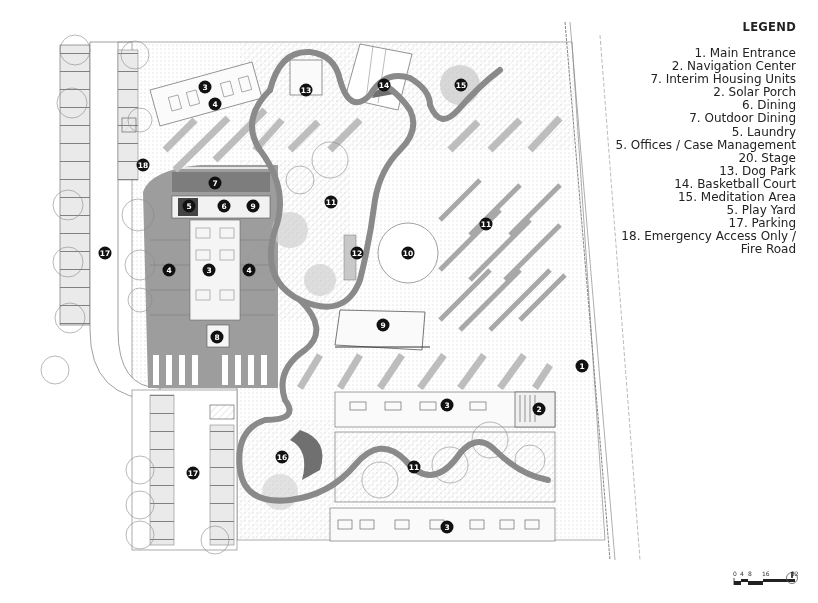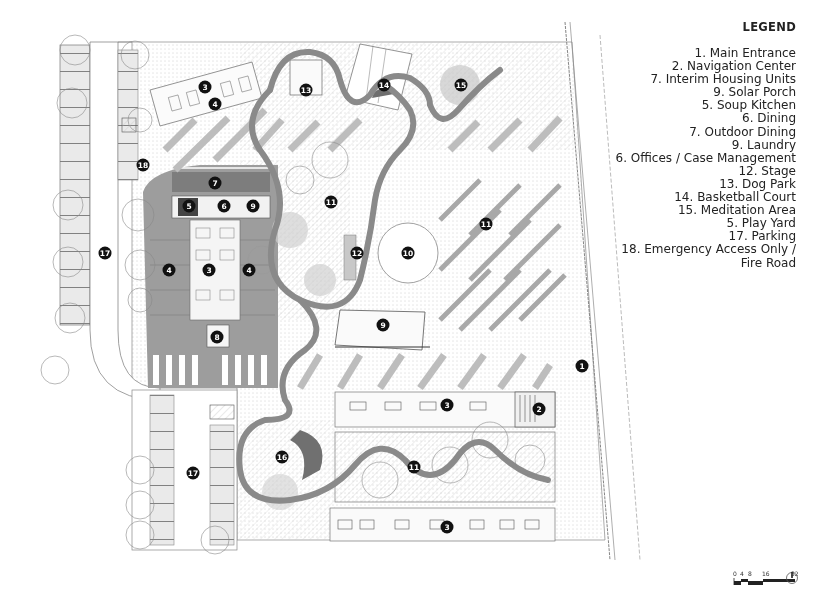--- a/index.html
+++ b/index.html
@@ -328,27 +328,26 @@
         <text x="143" y="167.7" text-anchor="middle" class="badge-text">18</text>
       </g>
     </g>
 </svg>
 
 <div class="legend">
   <div class="legend-title">LEGEND</div>
   <div class="legend-item">1. Main Entrance</div>
   <div class="legend-item">2. Navigation Center</div>
   <div class="legend-item">7. Interim Housing Units</div>
-  <div class="legend-item">9. Solar Porch</div>
-  <div class="legend-item">5. Soup Kitchen</div>
+  <div class="legend-item">2. Solar Porch</div>
   <div class="legend-item">6. Dining</div>
   <div class="legend-item">7. Outdoor Dining</div>
-  <div class="legend-item">9. Laundry</div>
-  <div class="legend-item">6. Offices / Case Management</div>
-  <div class="legend-item">12. Stage</div>
+  <div class="legend-item">5. Laundry</div>
+  <div class="legend-item">5. Offices / Case Management</div>
+  <div class="legend-item">20. Stage</div>
   <div class="legend-item">13. Dog Park</div>
   <div class="legend-item">14. Basketball Court</div>
   <div class="legend-item">15. Meditation Area</div>
   <div class="legend-item">5. Play Yard</div>
   <div class="legend-item">17. Parking</div>
   <div class="legend-item">18. Emergency Access Only /</div>
   <div class="legend-item">Fire Road</div>
 </div>
 
 <div class="scale">

